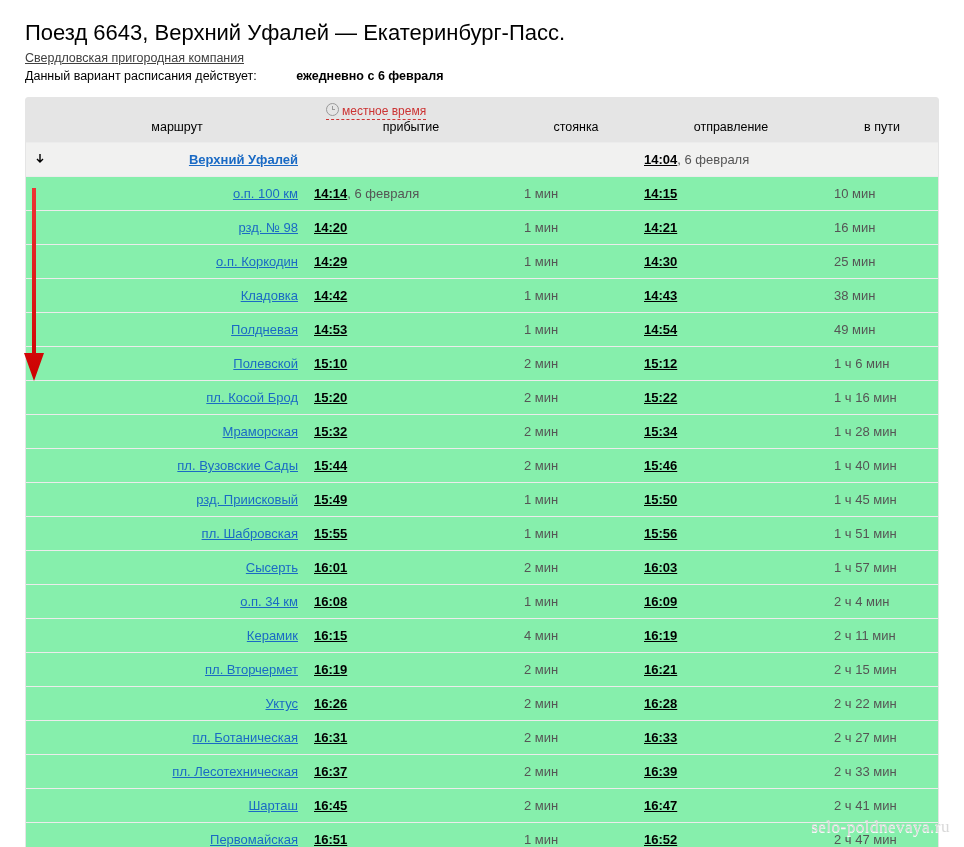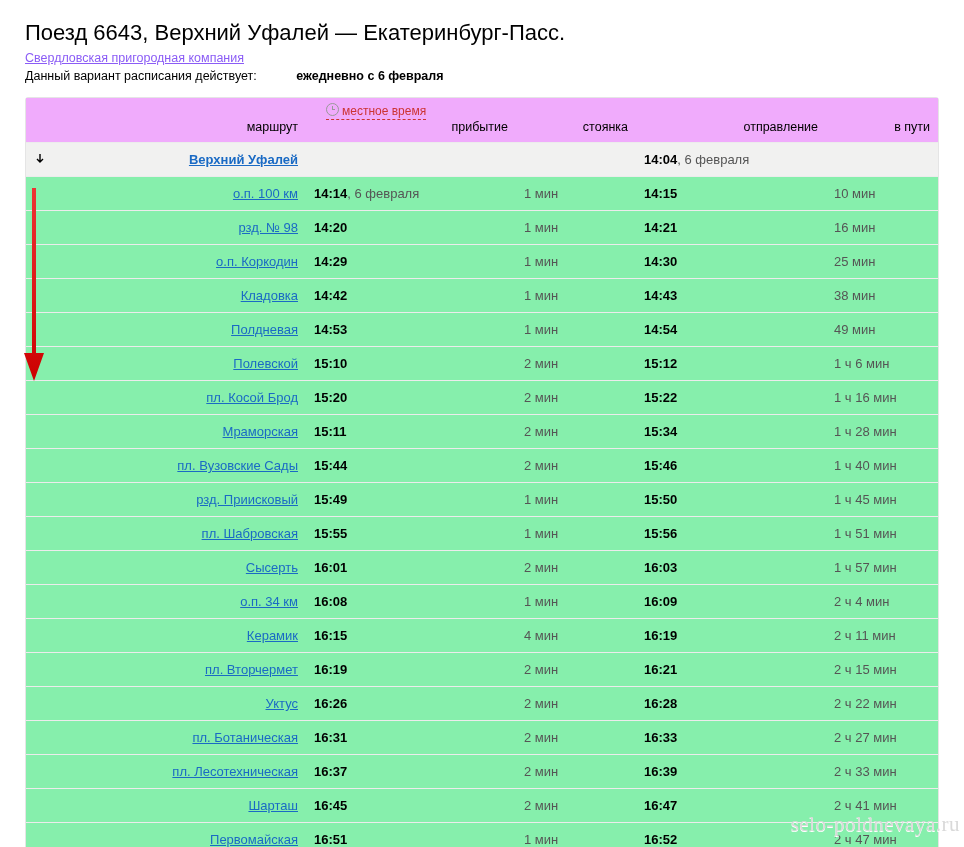--- a/index.html
+++ b/index.html
@@ -11,21 +11,21 @@
     padding: 20px 25px;
     width: 964px;
     box-sizing: border-box;
   }
   h1 {
     font-size: 22px;
     font-weight: normal;
     margin: 0 0 4px 0;
   }
   .company-link {
-    color: #8b5cf6;
+    color: #404040;
     text-decoration: underline;
     font-size: 12.5px;
   }
   .schedule-note {
     font-size: 12.5px;
     margin-top: 4px;
   }
   .schedule-note .bold {
     font-weight: bold;
     margin-left: 36px;
@@ -71,23 +71,23 @@
     background:#999;
   }
   table {
     width: 100%;
     border-collapse: collapse;
   }
   thead th {
     font-weight: normal;
     font-size: 12.5px;
     color: #000;
-    text-align: right;
+    text-align: center;
     padding: 22px 8px 8px;
-    background: #f0abfc;
+    background: #e5e5e5;
   }
   thead th:first-child { padding-left: 30px; }
   tbody tr {
     border-top: 1px solid #ececec;
     background: #86efac;
   }
   tbody tr.start, tbody tr.end {
     background: #f1f1f0;
   }
   tbody td {
@@ -95,44 +95,44 @@
     font-size: 13px;
     vertical-align: middle;
   }
   tbody td:first-child { padding-left: 41px; position: relative; text-align: right; }
   .station {
     color: #1a6ac4;
     text-decoration: underline;
   }
   tbody tr.start .station,
   tbody tr.end .station { font-weight: bold; }
-  td.arr b, td.dep b { font-weight: bold; }
+  td.arr b, td.dep b { font-weight: bold; text-decoration: underline; }
   td.arr .date, td.dep .date { color: #555; font-weight: normal; }
   td.stop, td.travel { color: #555; }
   .row-icon {
     position: absolute;
     left: 8px;
     top: 10px;
     width: 12px;
     height: 12px;
   }
   .icon-down svg, .icon-target svg { width: 12px; height: 12px; }
   .red-arrow {
     position: absolute;
     left: -7px;
     top: 85px;
     width: 30px;
     height: 200px;
     pointer-events: none;
   }
   .watermark {
     position: fixed;
-    right: 4px;
+    right: 14px;
     bottom: 10px;
-    font-size: 21px;
+    font-size: 17px;
     color: #d9d9d9;
     font-family: Georgia, serif;
     text-shadow: 0 1px 0 #fff;
     letter-spacing: 0.5px;
   }
   
   col.c1 { width: 280px; }
   col.c2 { width: 210px; }
   col.c3 { width: 120px; }
   col.c4 { width: 190px; }
@@ -233,21 +233,21 @@
         </tr>
         <tr>
           <td><a href="#" class="station">пл. Косой Брод</a></td>
           <td class="arr"><b>15:20</b><span class="date"></span></td>
           <td class="stop">2 мин</td>
           <td class="dep"><b>15:22</b><span class="date"></span></td>
           <td class="travel">1 ч 16 мин</td>
         </tr>
         <tr>
           <td><a href="#" class="station">Мраморская</a></td>
-          <td class="arr"><b>15:11</b><span class="date"></span></td>
+          <td class="arr"><b>15:32</b><span class="date"></span></td>
           <td class="stop">2 мин</td>
           <td class="dep"><b>15:34</b><span class="date"></span></td>
           <td class="travel">1 ч 28 мин</td>
         </tr>
         <tr>
           <td><a href="#" class="station">пл. Вузовские Сады</a></td>
           <td class="arr"><b>15:44</b><span class="date"></span></td>
           <td class="stop">2 мин</td>
           <td class="dep"><b>15:46</b><span class="date"></span></td>
           <td class="travel">1 ч 40 мин</td>

